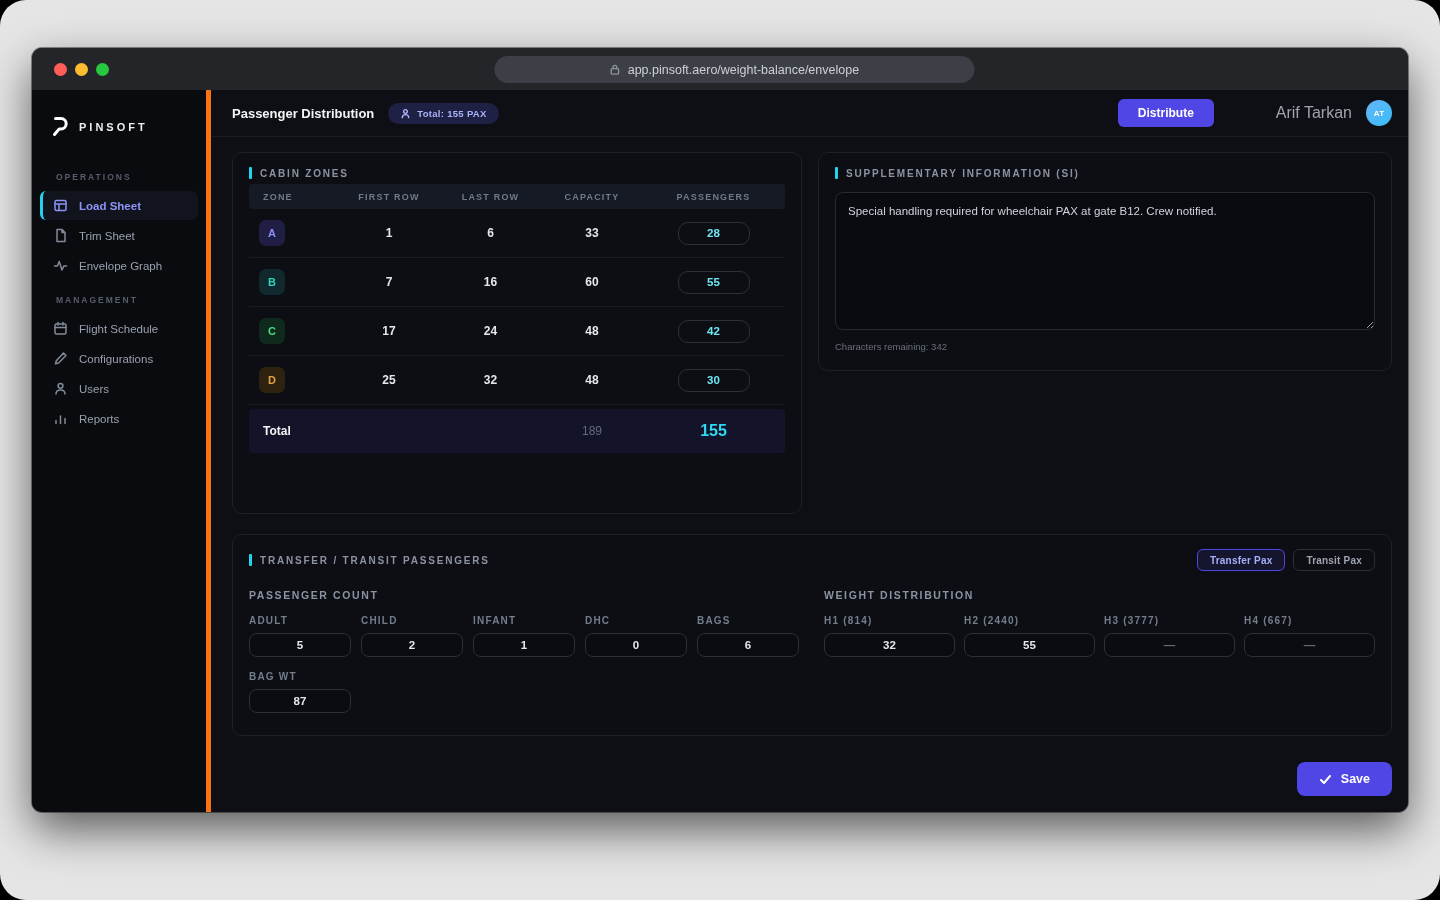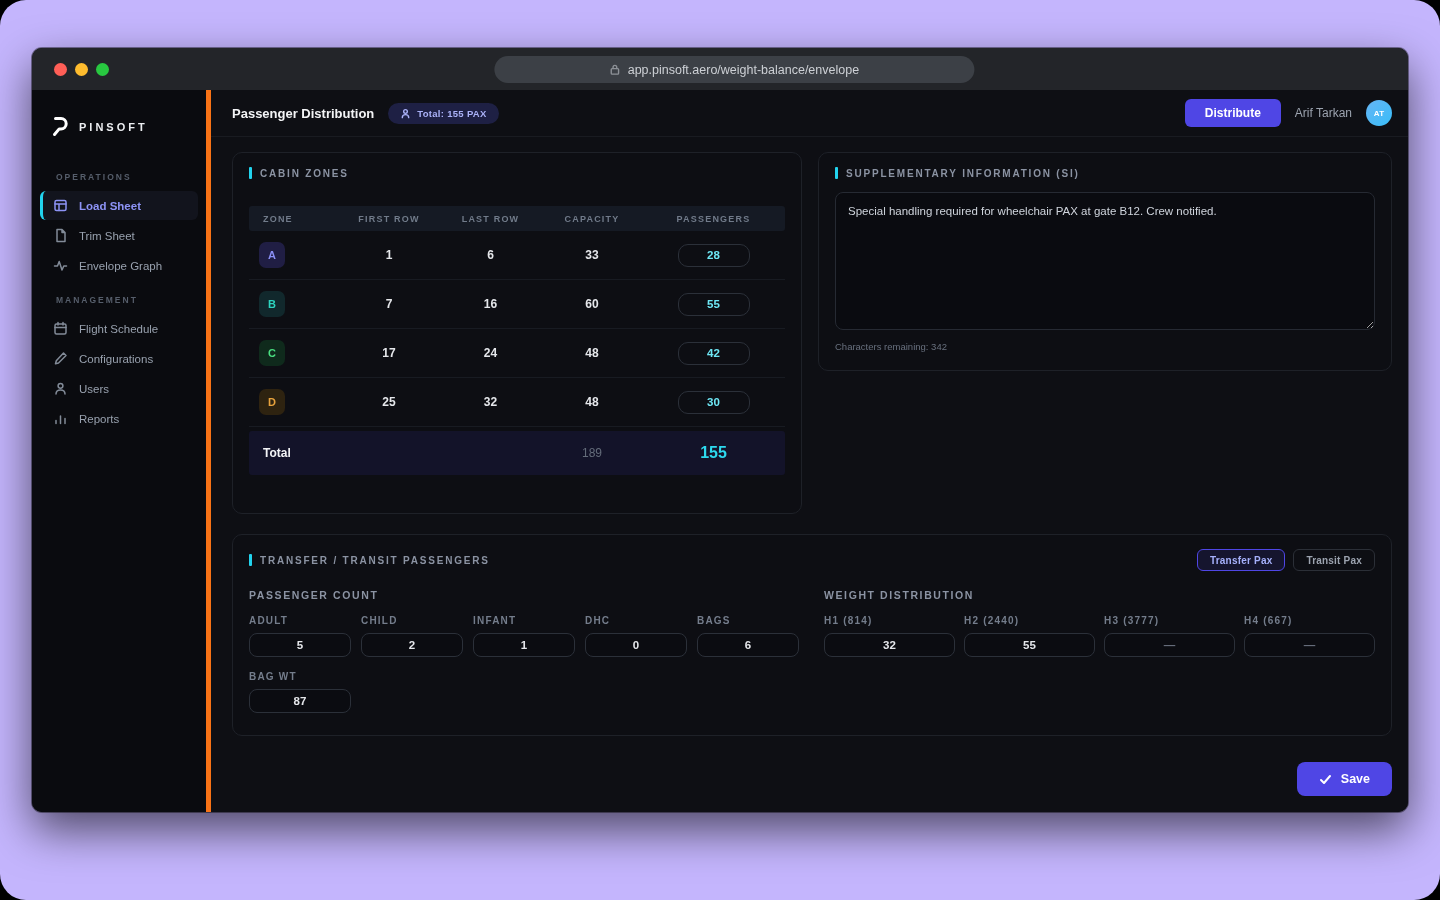--- a/index.html
+++ b/index.html
@@ -1,18 +1,18 @@
 <!DOCTYPE html>
 <html><head>
 <meta charset="utf-8">
 <style>
   * { margin:0; padding:0; box-sizing:border-box; }
   html,body { width:1440px; height:900px; background:#000; overflow:hidden;
     font-family:"Liberation Sans","DejaVu Sans",sans-serif; }
-  .desktop { position:absolute; inset:0; background:#c4b5fd; border-radius:26px; }
+  .desktop { position:absolute; inset:0; background:#e5e5e5; border-radius:26px; }
 
   
   .window { position:absolute; left:32px; top:48px; width:1376px; height:764px;
     border-radius:10px; overflow:hidden; background:#0e0f14;
     box-shadow:0 18px 45px rgba(0,0,0,.6), 0 0 0 1px rgba(0,0,0,.4); }
   .titlebar { height:42px; background:#232529; position:relative;
     display:flex; align-items:center; padding-left:22px; }
   .lights { display:flex; gap:8px; }
   .light { width:13px; height:13px; border-radius:50%; }
   .light.red{background:#ff5f57}.light.yellow{background:#febc2e}.light.green{background:#28c840}
@@ -42,35 +42,35 @@
     align-items:center; padding:0 20px 0 21px; }
   .page-title { color:#f3f4f6; font-size:13px; font-weight:bold; }
   .total-badge { margin-left:14px; display:flex; align-items:center; gap:6px;
     background:#1e2044; border-radius:11px; height:21px; padding:0 12px;
     color:#abb2f8; font-size:9.5px; font-weight:bold; letter-spacing:.3px; }
   .total-badge svg { width:11px; height:11px; stroke:#abb2f8; }
   .header-right { margin-left:auto; display:flex; align-items:center; gap:14px; }
   .btn-distribute { background:#4f46e5; color:#fff; border:none; border-radius:6px;
     height:28px; padding:0 20px; font-size:12px; font-weight:600; cursor:pointer;
     font-family:inherit; }
-  .user-name { color:#9ca3af; font-size:12px; }
+  .user-name { color:#9ca3af; font-size:16px;margin-left:48px; }
   .avatar { width:26px; height:26px; border-radius:50%;
     background:linear-gradient(135deg,#66b5f5,#38bdf8);
     display:flex; align-items:center; justify-content:center;
     color:#fff; font-size:8px; font-weight:bold; letter-spacing:.3px; cursor:pointer; }
 
   .content { padding:15px 20px 0 21px; }
   .card { background:#0d0e13; border:1px solid #1e2128; border-radius:10px; }
   .card-title { display:flex; align-items:center; gap:8px; }
   .title-bar-accent { width:3px; height:12px; background:#22d3ee; border-radius:1px; }
   .card-title span { color:#8b93a3; font-size:10px; font-weight:bold; letter-spacing:1.8px; }
 
   .row-1 { display:flex; gap:16px; }
   .cabin-card { width:570px; height:362px; padding:14px 16px; flex-shrink:0; }
-  .table { margin-top:27px; }
+  .table { margin-top:5px; }
   .t-head { display:flex; align-items:center; height:25px; background:#151a24;
     border-radius:3px; color:#717b8a; font-size:9px; font-weight:bold; letter-spacing:1.2px; }
   .t-row { display:flex; align-items:center; height:49px; border-bottom:1px solid #181b22; }
   .t-row:last-of-type { border-bottom:none; }
   .c-zone { width:90px; padding-left:14px; display:flex; align-items:center; }
   .c-num { width:100px; text-align:center; }
   .c-last { width:103px; text-align:center; }
   .c-cap { width:100px; text-align:center; }
   .c-pax { flex:1; text-align:center; display:flex; justify-content:center; }
   .t-head .c-pax { display:block; }

